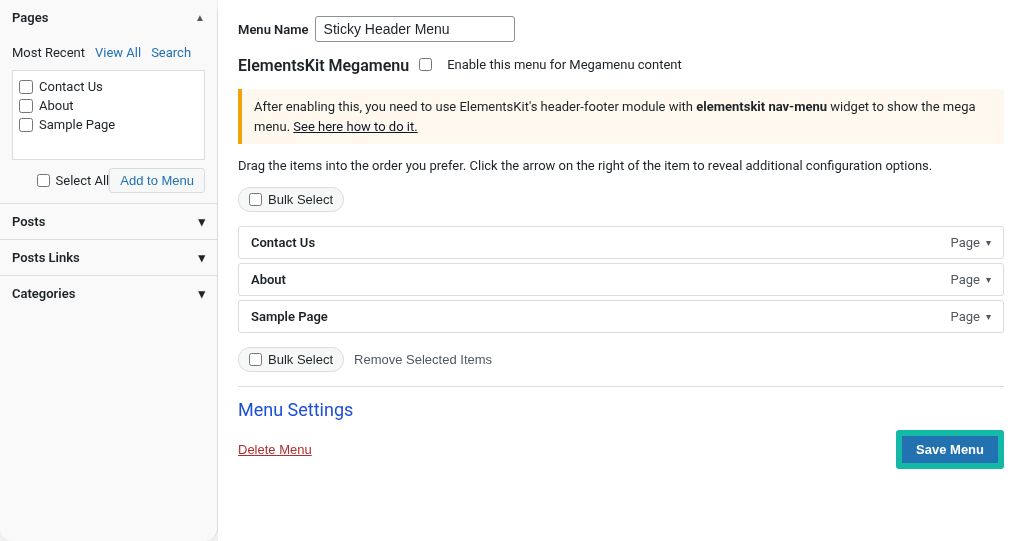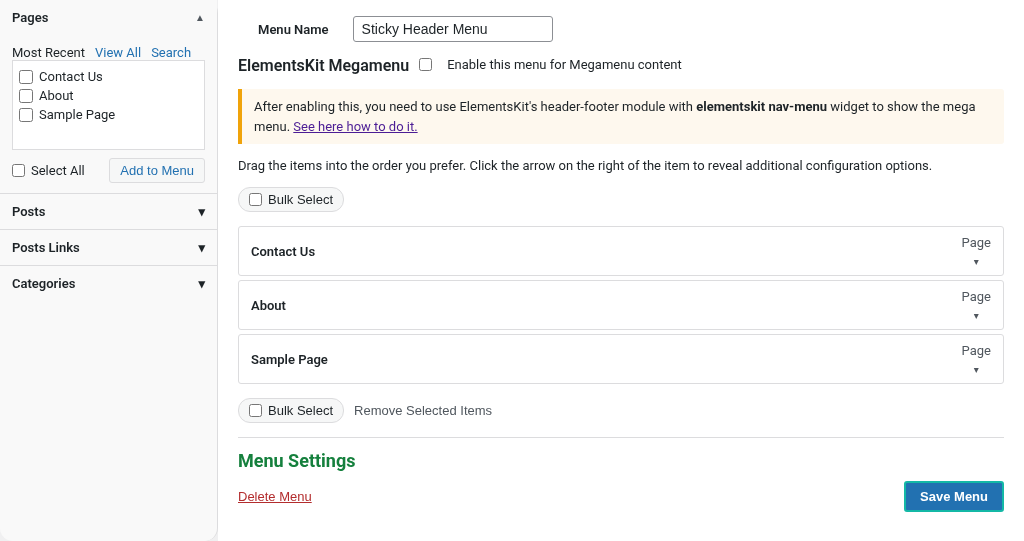--- a/index.html
+++ b/index.html
@@ -40,21 +40,21 @@
       color: #50575e;
     }
 
     .pages-section {
       padding: 10px 12px;
     }
 
     .tabs-row {
       display: flex;
       gap: 10px;
-      margin-bottom: 0;
+      margin-bottom: 10px;
       font-size: 13px;
     }
 
     .tab-active {
       color: #1d2327;
       font-weight: normal;
     }
 
     .tab-link {
       color: #2271b1;
@@ -80,21 +80,21 @@
     .page-item input[type="checkbox"] {
       margin: 0;
       cursor: pointer;
       width: 14px;
       height: 14px;
     }
 
     .select-all-row {
       display: flex;
       align-items: center;
-      justify-content: space-between;
+      justify-content: flex-end;
       margin-top: 8px;
     }
 
     .select-all-label {
       display: flex;
       align-items: center;
       gap: 6px;
       font-size: 13px;
     }
 
@@ -128,22 +128,21 @@
       padding: 16px 20px;
       overflow-y: auto;
       display: flex;
       flex-direction: column;
       gap: 14px;
     }
 
     .menu-name-row {
       display: flex;
       align-items: center;
-      gap: 24px;
-      margin-left: 20px;
+      gap: 6px;
     }
 
     .menu-name-label {
       font-size: 13px;
       font-weight: 600;
       white-space: nowrap;
     }
 
     .menu-name-input {
       border: 1px solid #8c8f94;
@@ -179,21 +178,21 @@
       background: #fef8ee;
       padding: 8px 12px;
       font-size: 13px;
       line-height: 1.5;
       color: #1d2327;
       margin-left: 0;
       border-radius: 0 3px 3px 0;
     }
 
     .notice-box a {
-      color: #4c1d95;
+      color: #0f172a;
       text-decoration: underline;
     }
 
     .drag-hint {
       font-size: 13px;
       color: #1d2327;
     }
 
     .bulk-select-row {
       display: flex;
@@ -235,21 +234,20 @@
       font-weight: 600;
       font-size: 13px;
     }
 
     .menu-item-right {
       display: flex;
       align-items: center;
       gap: 6px;
       color: #50575e;
       font-size: 13px;
-      flex-direction: column;
     }
 
     .menu-item-type {
       color: #50575e;
       font-size: 13px;
     }
 
     .chevron-down {
       font-size: 10px;
       color: #50575e;
@@ -270,23 +268,23 @@
       text-decoration: none;
     }
 
     .menu-settings-section {
       border-top: 1px solid #dcdcde;
       padding-top: 12px;
     }
 
     .menu-settings-title {
       font-size: 18px;
-      font-weight: 700;
+      font-weight: 400;
       margin-bottom: 10px;
-      color: #15803d;
+      color: #1d4ed8;
     }
 
     .settings-footer {
       display: flex;
       align-items: center;
       justify-content: space-between;
       margin-top: 4px;
     }
 
     .delete-menu-link {
@@ -294,21 +292,21 @@
       text-decoration: underline;
       cursor: pointer;
       font-size: 13px;
       background: none;
       border: none;
     }
 
     .save-menu-btn {
       background: #2271b1;
       color: #fff;
-      border: 2px solid #14b8a6;
+      border: 6px solid #14b8a6;
       border-radius: 3px;
       padding: 6px 14px;
       font-size: 13px;
       font-weight: 600;
       cursor: pointer;
     }
   </style>
 </head>
 <body>
 

